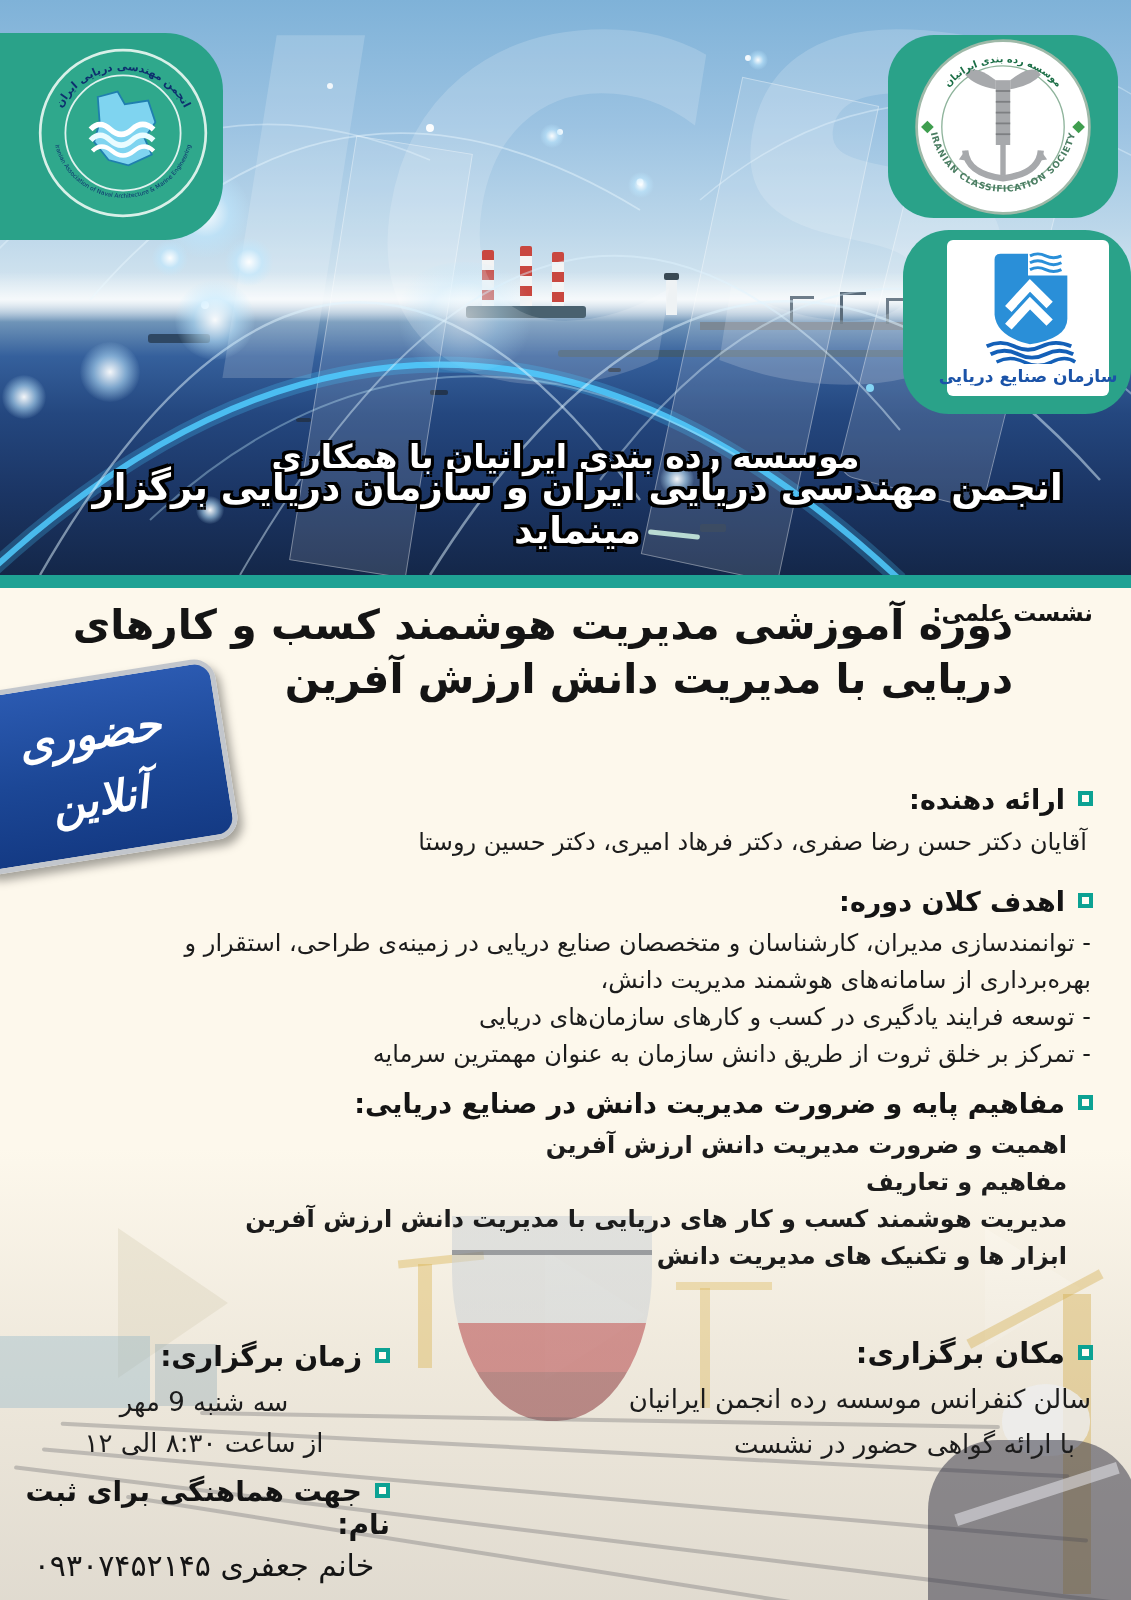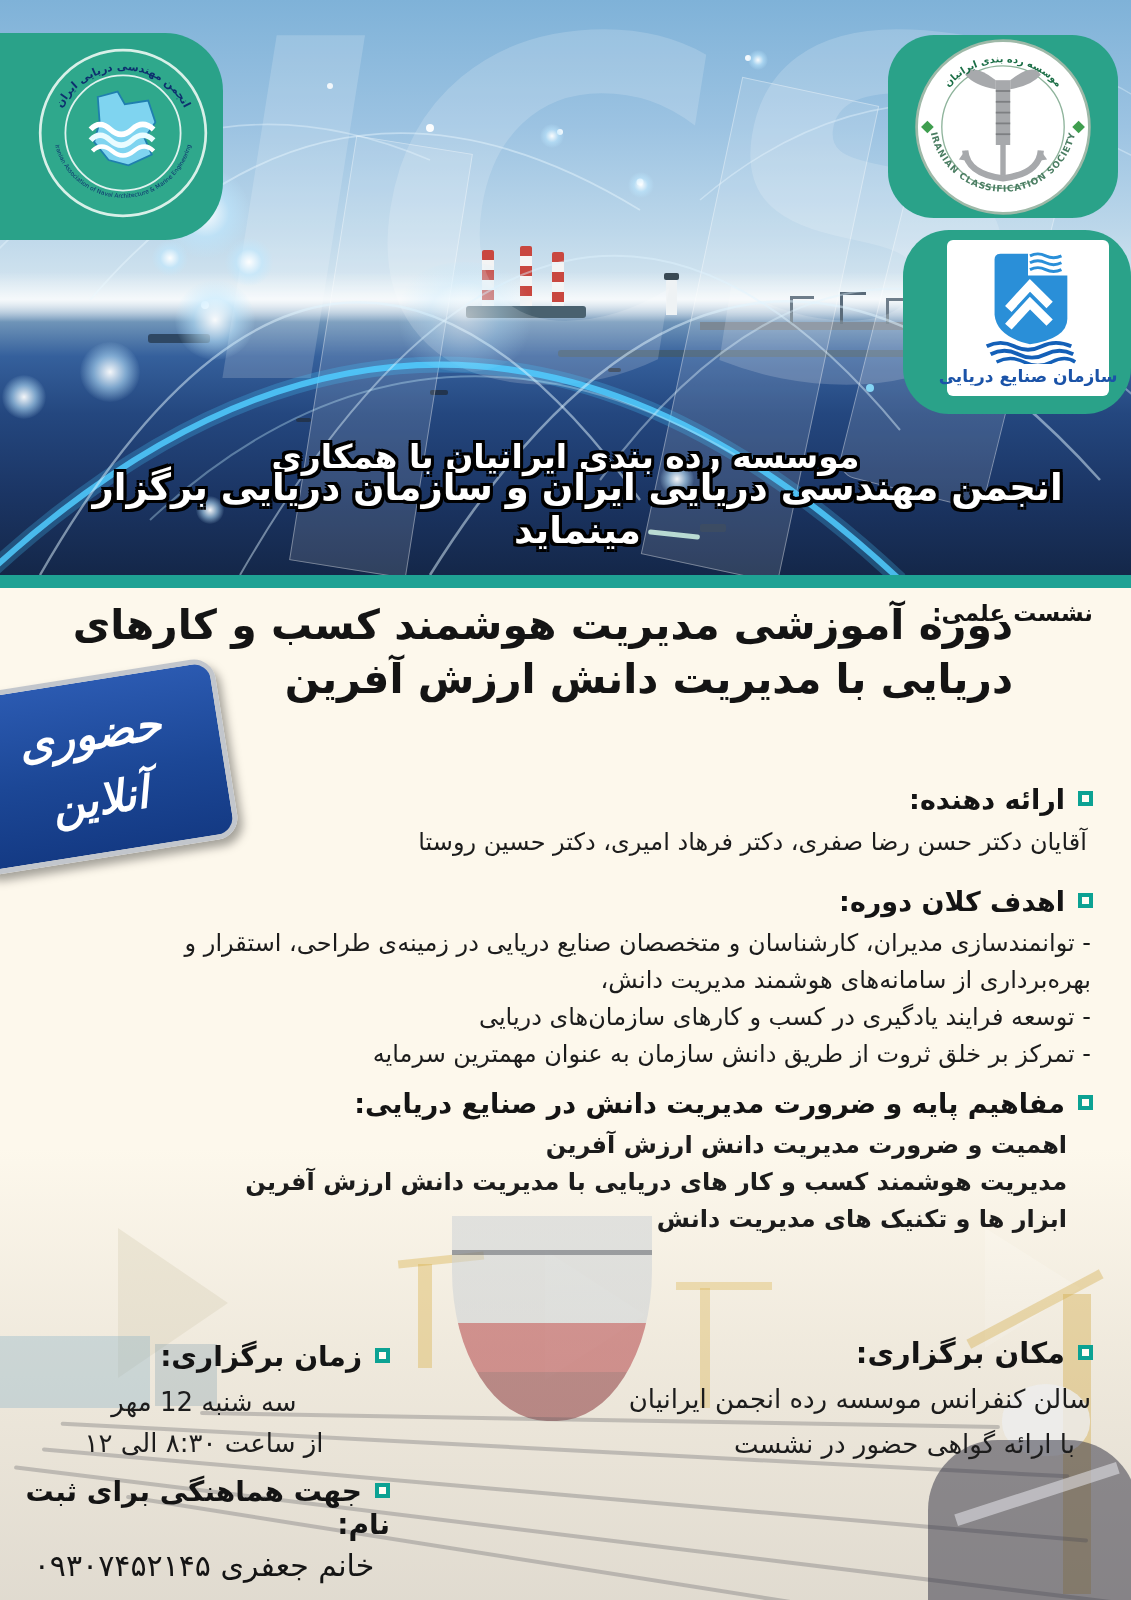--- a/index.html
+++ b/index.html
@@ -334,34 +334,35 @@
         <div>- توانمندسازی مدیران، کارشناسان و متخصصان صنایع دریایی در زمینه‌ی طراحی، استقرار و بهره‌برداری از سامانه‌های هوشمند مدیریت دانش،</div>
         <div>- توسعه فرایند یادگیری در کسب و کارهای سازمان‌های دریایی</div>
         <div>- تمرکز بر خلق ثروت از طریق دانش سازمان به عنوان مهمترین سرمایه</div>
       </div>
     </div>
 
     <div class="txt concepts">
       <div class="sec-heading"><span class="bullet"></span><span>مفاهیم پایه و ضرورت مدیریت دانش در صنایع دریایی:</span></div>
       <div class="sec-body">
         <div>اهمیت و ضرورت مدیریت دانش ارزش آفرین</div>
+        <div>مفاهیم و تعاریف</div>
         <div>مدیریت هوشمند کسب و کار های دریایی با مدیریت دانش ارزش آفرین</div>
         <div>ابزار ها و تکنیک های مدیریت دانش</div>
       </div>
     </div>
 
     <div class="txt venue">
       <div class="sec-heading"><span class="bullet"></span><span>مکان برگزاری:</span></div>
       <div class="sec-body">
         <div>سالن کنفرانس موسسه رده انجمن ایرانیان</div>
         <div class="vb2">با ارائه گواهی حضور در نشست</div>
       </div>
     </div>
 
     <div class="txt schedule">
       <div class="sec-heading"><span class="bullet"></span><span>زمان برگزاری:</span></div>
-      <div class="item i1">سه شنبه 12 مهر</div>
+      <div class="item i1">سه شنبه 9 مهر</div>
       <div class="item">از ساعت ۸:۳۰ الی ۱۲</div>
       <div class="sec-heading h2"><span class="bullet"></span><span>جهت هماهنگی برای ثبت نام:</span></div>
       <div class="contact">خانم جعفری  ۰۹۳۰۷۴۵۲۱۴۵</div>
     </div>
   </div>
 </div>
 
 </body></html>

